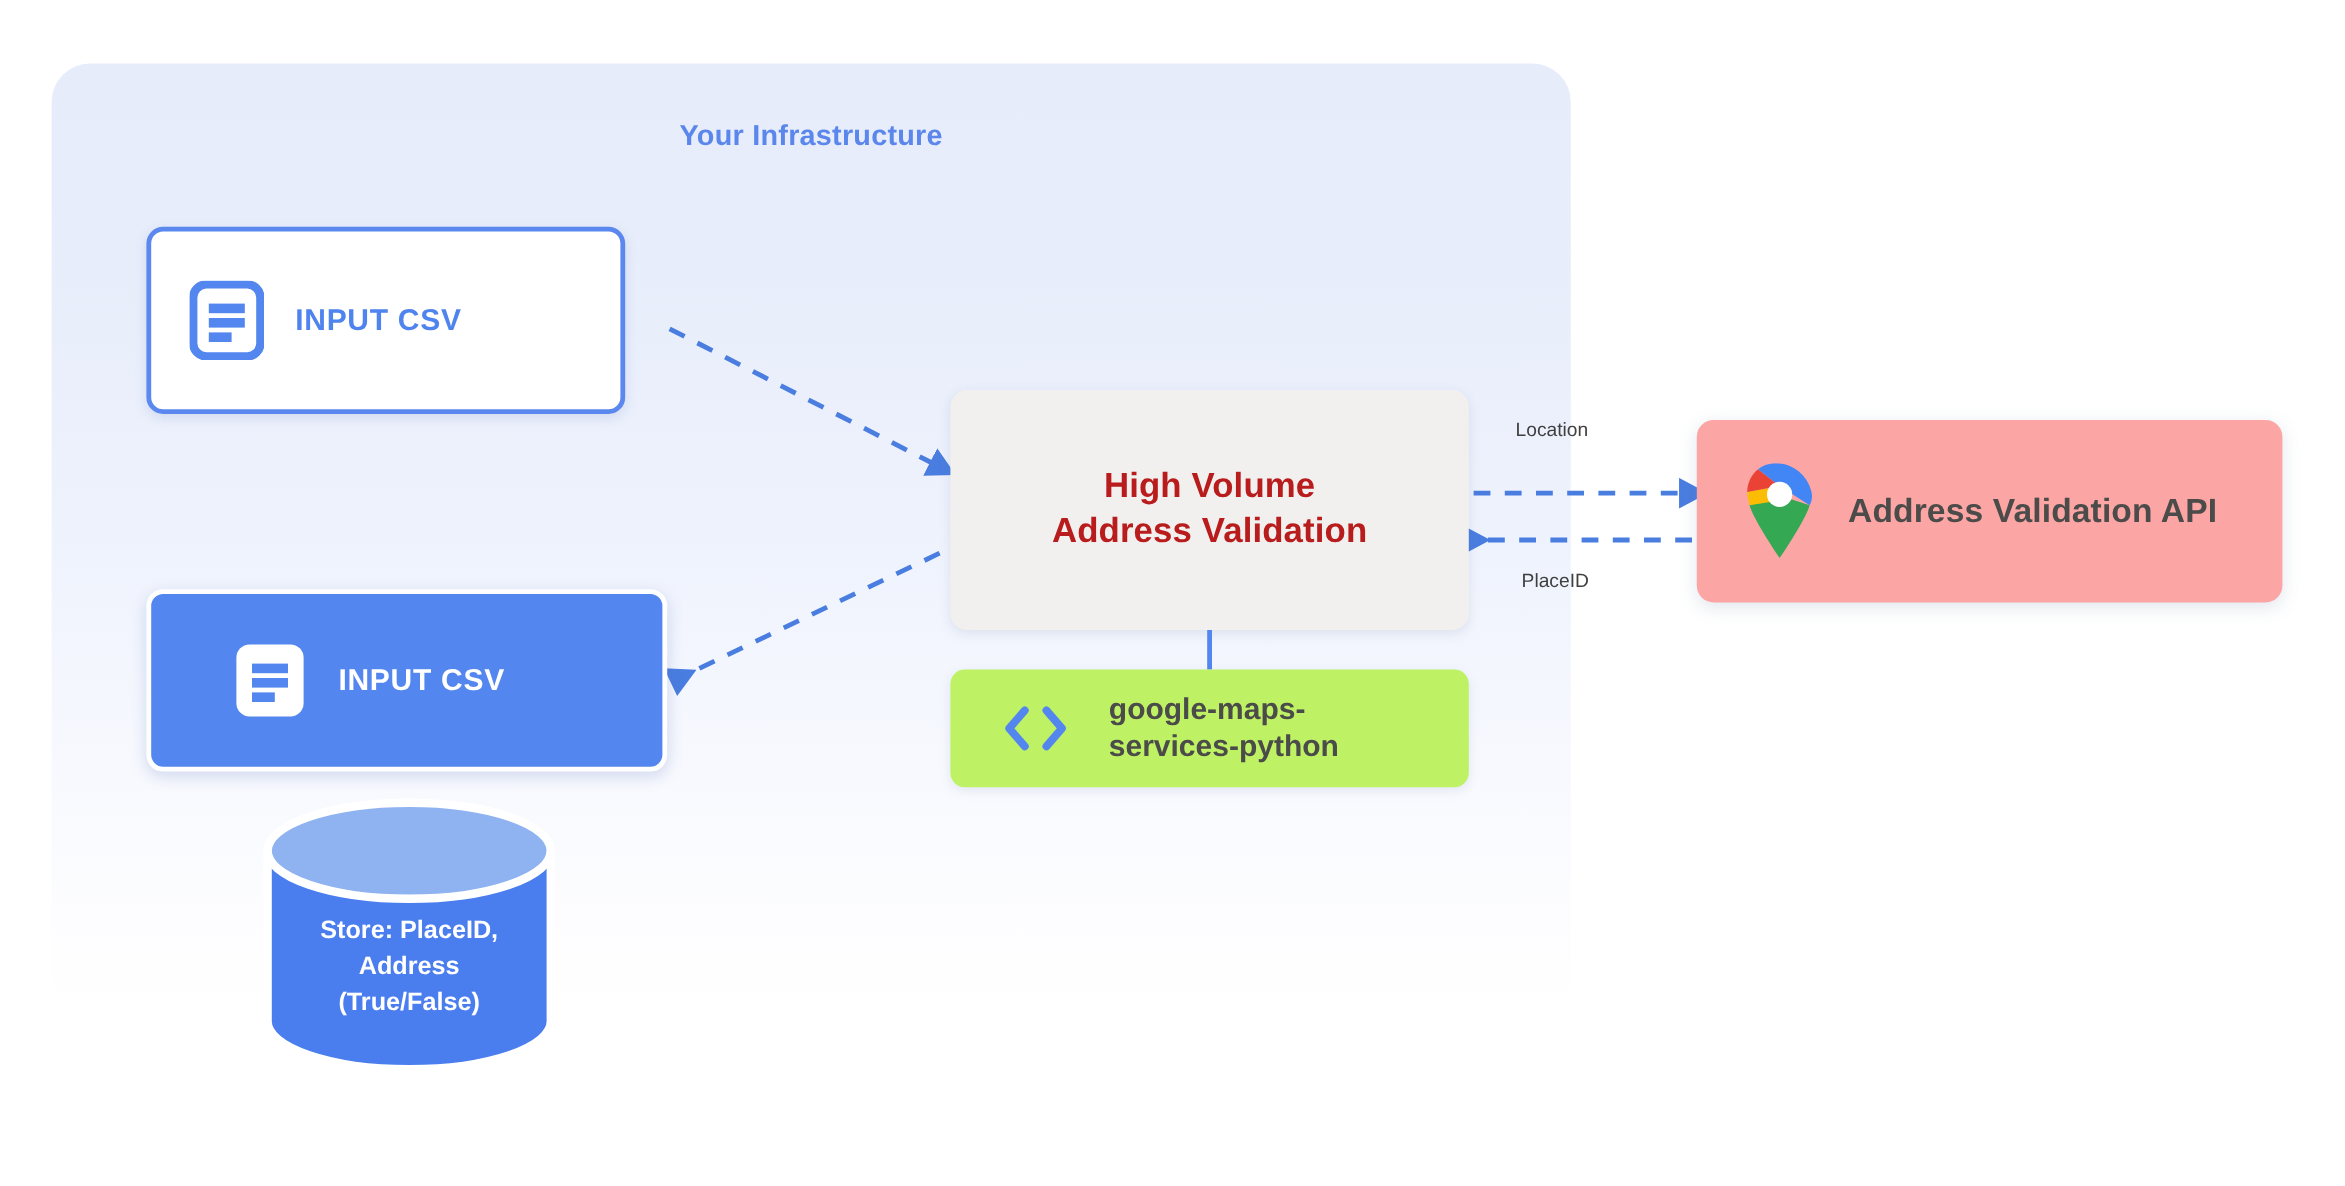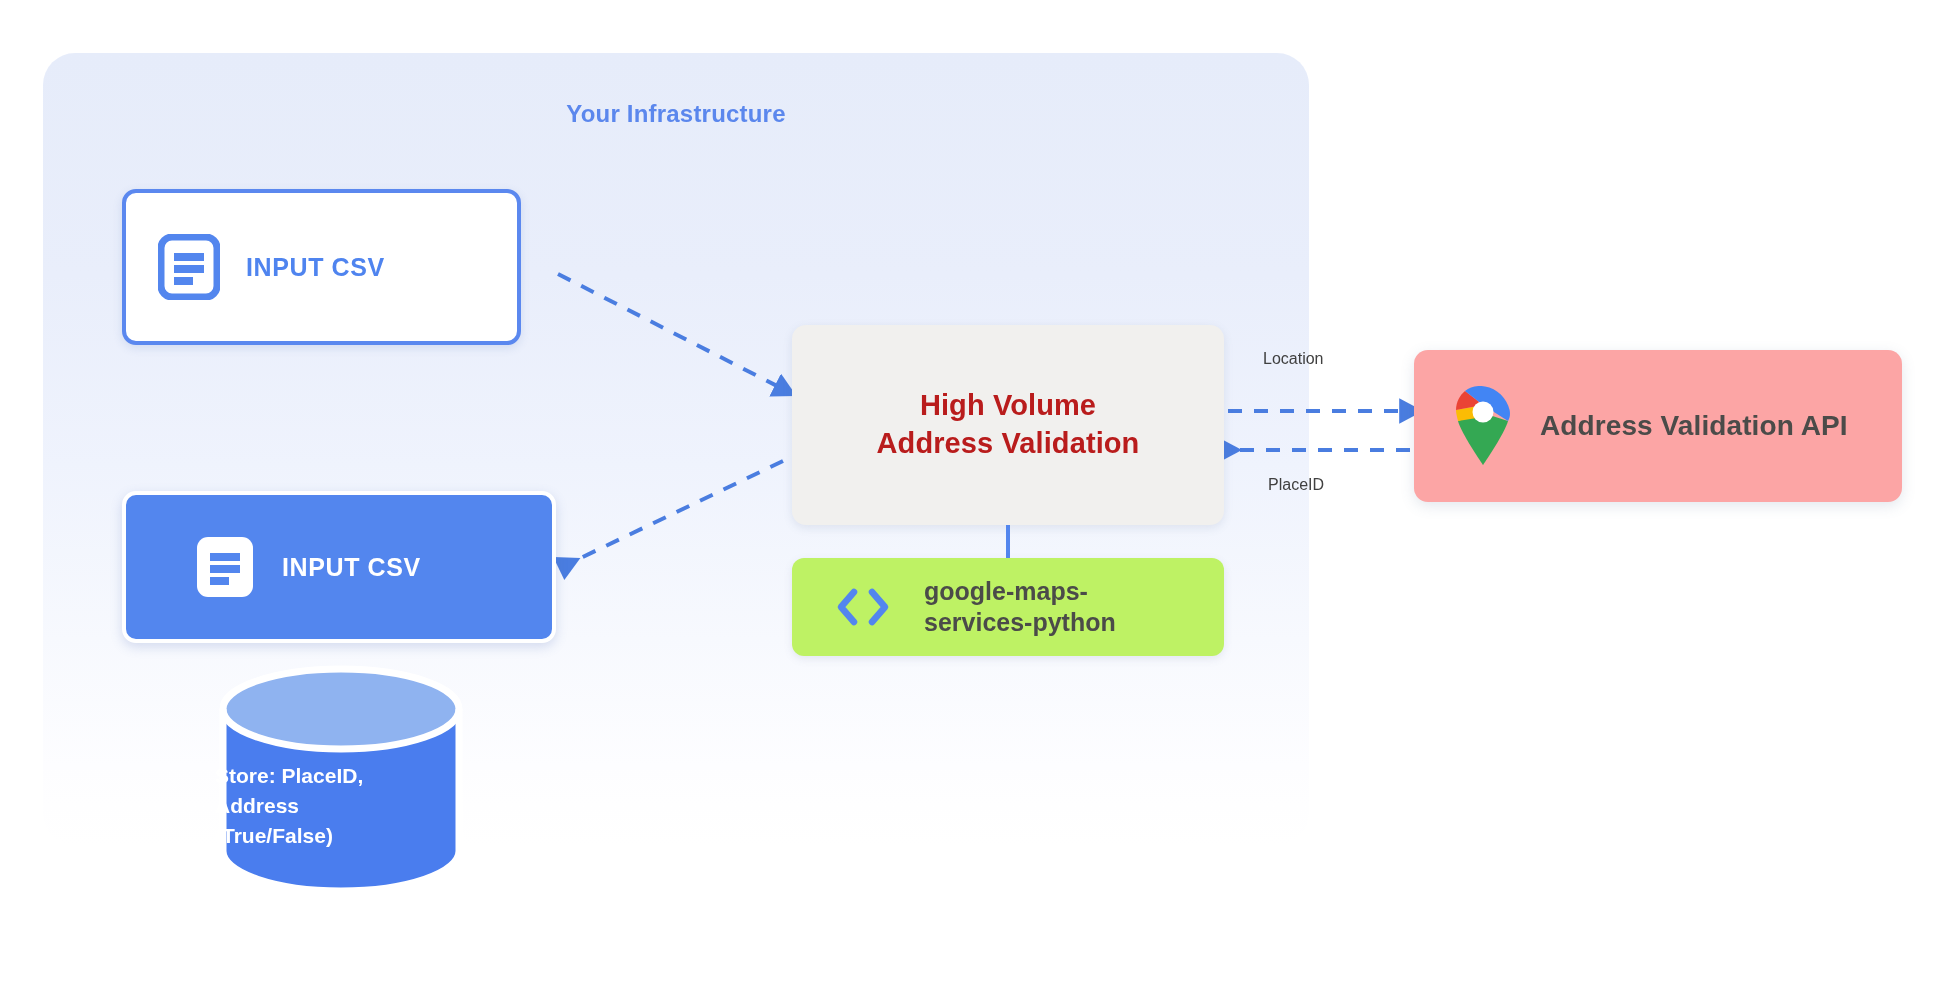--- a/index.html
+++ b/index.html
@@ -199,21 +199,21 @@
     left: 215px;
     top: 645px;
     width: 252px;
     height: 230px;
   }
   #db-text {
     position: absolute;
     left: 0;
     top: 96px;
     width: 252px;
-    text-align: left;
+    text-align: center;
     color: #ffffff;
     font-size: 21px;
     font-weight: bold;
     line-height: 1.42;
     pointer-events: none;
   }
 
   
   .edge-label {
     position: absolute;

